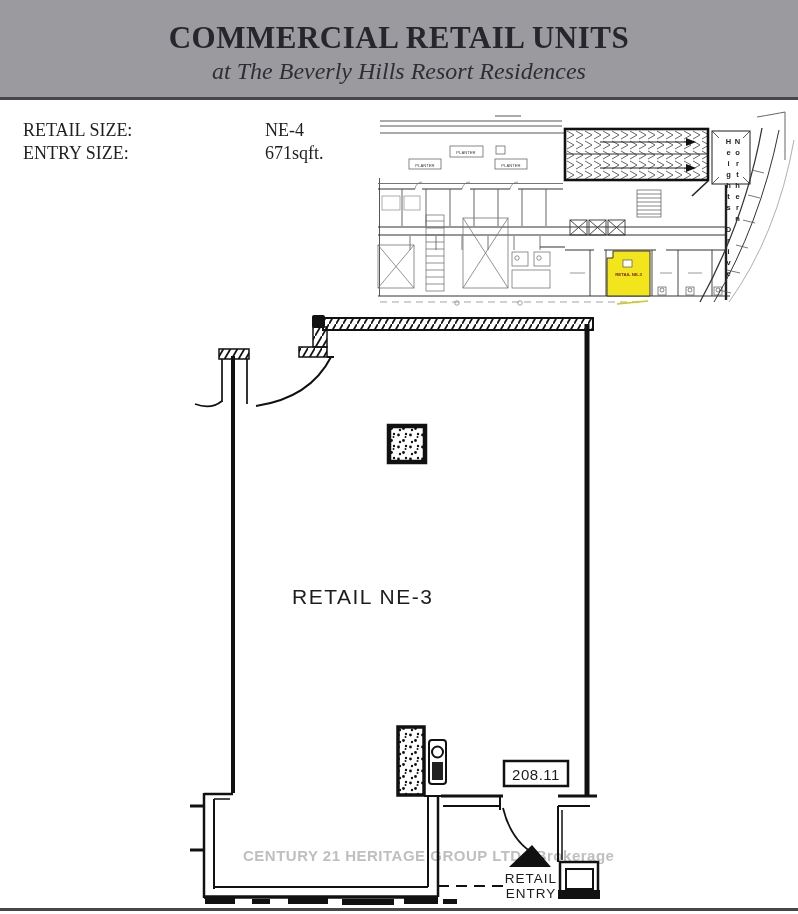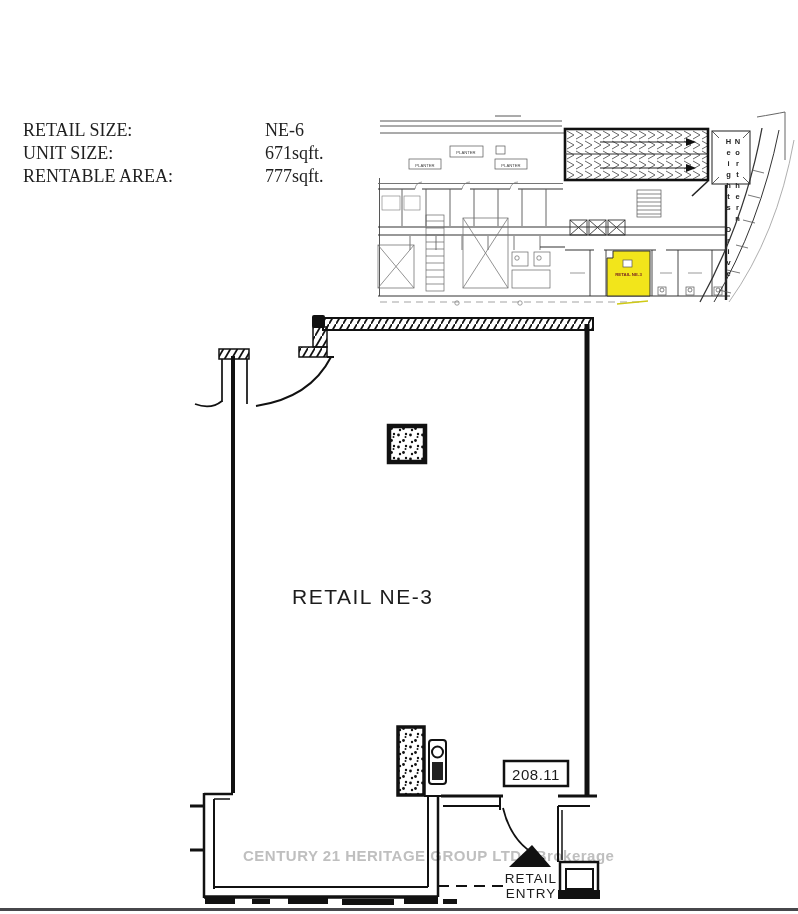--- a/index.html
+++ b/index.html
@@ -29,30 +29,31 @@
 
   svg{position:absolute;left:0;top:0;}
   text{font-family:"Liberation Sans",sans-serif;}
   .bottom-rule{position:absolute;left:0;top:908px;width:798px;height:3px;background:#47474b;}
 </style>
 </head>
 <body>
 
 <div class="page">
 
+  <div class="header">
+    <div class="title">COMMERCIAL RETAIL UNITS</div>
+    <div class="subtitle">at The Beverly Hills Resort Residences</div>
+  </div>
 
   <div class="unit-info">
     <div class="row">
-      <span class="lbl">RETAIL SIZE:</span><span>NE-6</span>
+      <span class="lbl">RETAIL SIZE:</span><span>NE-4</span>
     </div>
     <div class="row">
-      <span class="lbl">UNIT SIZE:</span><span>671sqft.</span>
-    </div>
-    <div class="row">
-      <span class="lbl">RENTABLE AREA:</span><span>777sqft.</span>
+      <span class="lbl">ENTRY SIZE:</span><span>671sqft.</span>
     </div>
   </div>
 
   <svg width="798" height="914" viewBox="0 0 798 914">
     <defs>
       <pattern id="hatch" width="7" height="12" patternUnits="userSpaceOnUse">
         <path d="M0,12 L7,0" stroke="#111" stroke-width="1.8"></path>
       </pattern>
       <pattern id="stipple" width="12" height="12" patternUnits="userSpaceOnUse">
         <circle cx="2.5" cy="3" r="1.4" fill="#111"></circle>

